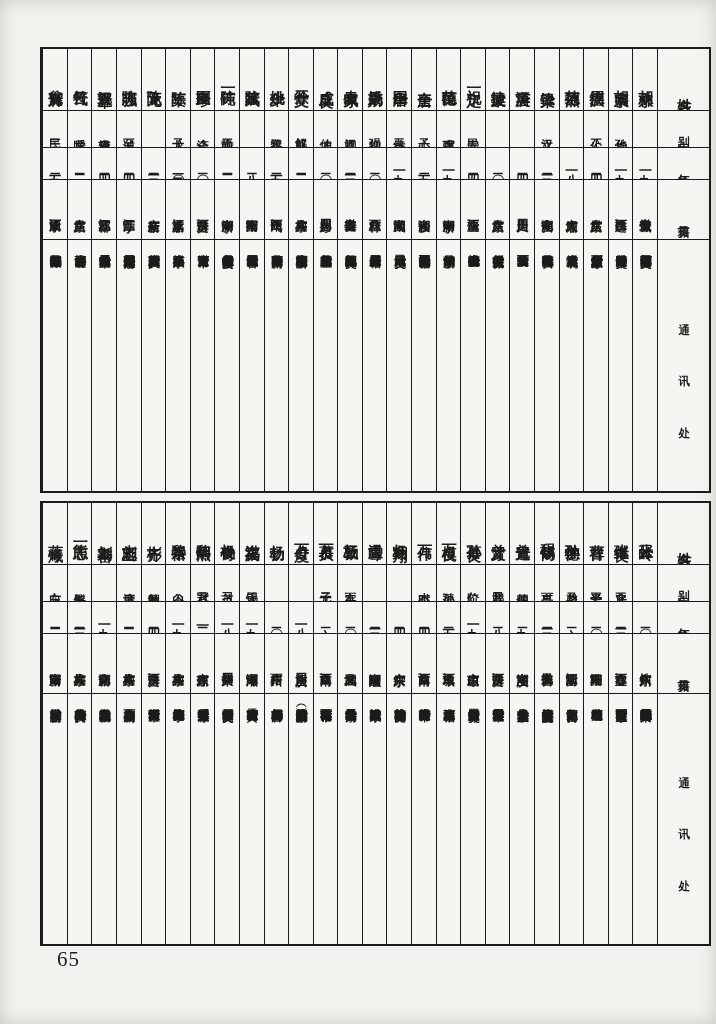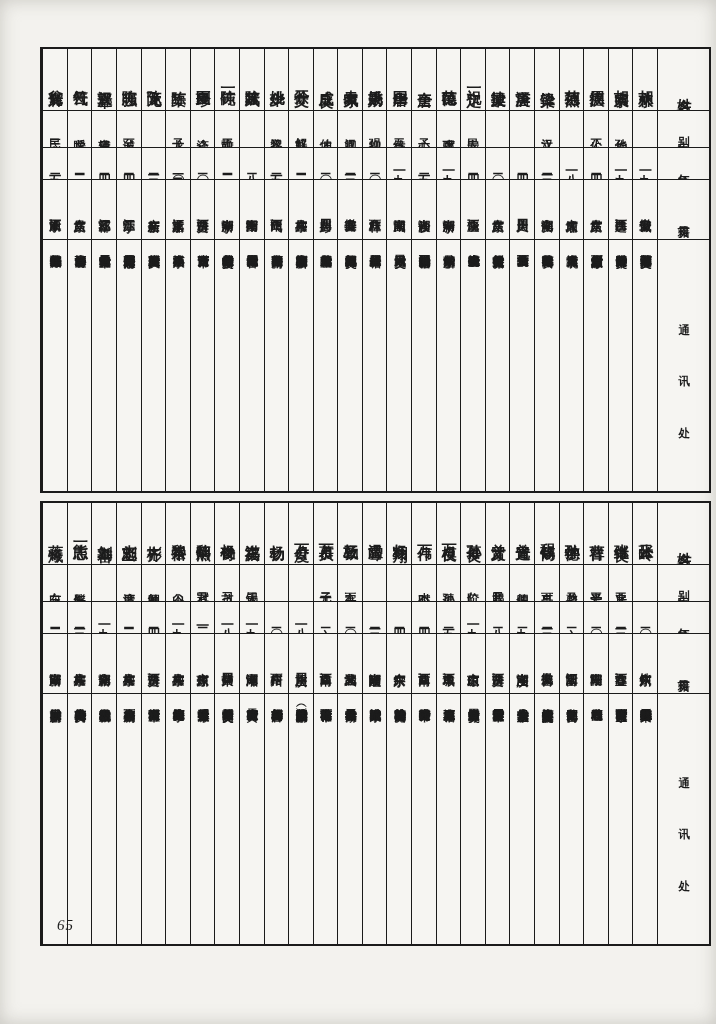--- a/index.html
+++ b/index.html
@@ -43,22 +43,22 @@
   .native-cell .vtext{font-size:12px;letter-spacing:.5px;}
   .address-cell .vtext{font-size:11.5px;line-height:1.02;}
   
   .h-name{font-size:14px;letter-spacing:14px;margin-bottom:-14px;}
   .h-zi{font-size:13px;letter-spacing:6px;margin-bottom:-6px;}
   .h-age{font-size:13px;letter-spacing:2px;margin-bottom:-2px;}
   .h-native{font-size:14px;letter-spacing:14px;margin-bottom:-14px;}
   .h-address{font-size:14px;letter-spacing:52px;margin-bottom:-52px;}
   .header-col .address-cell{align-items:center;padding-top:0;}
   .page-num{
-    position:absolute;left:57px;top:917px;
-    font-style:italic;font-size:15px;letter-spacing:1px;
+    position:absolute;left:57px;top:947px;
+    font-size:21px;letter-spacing:1px;
   }
 </style>
 </head>
 <body style="background: rgb(243, 242, 238); color: rgb(28, 28, 28);">
 
 <div class="page">
   <div class="ctable" id="table-top">
       <div class="col header-col">
         <div class="cell name-cell">
           <span class="vtext h-name">姓名</span>

